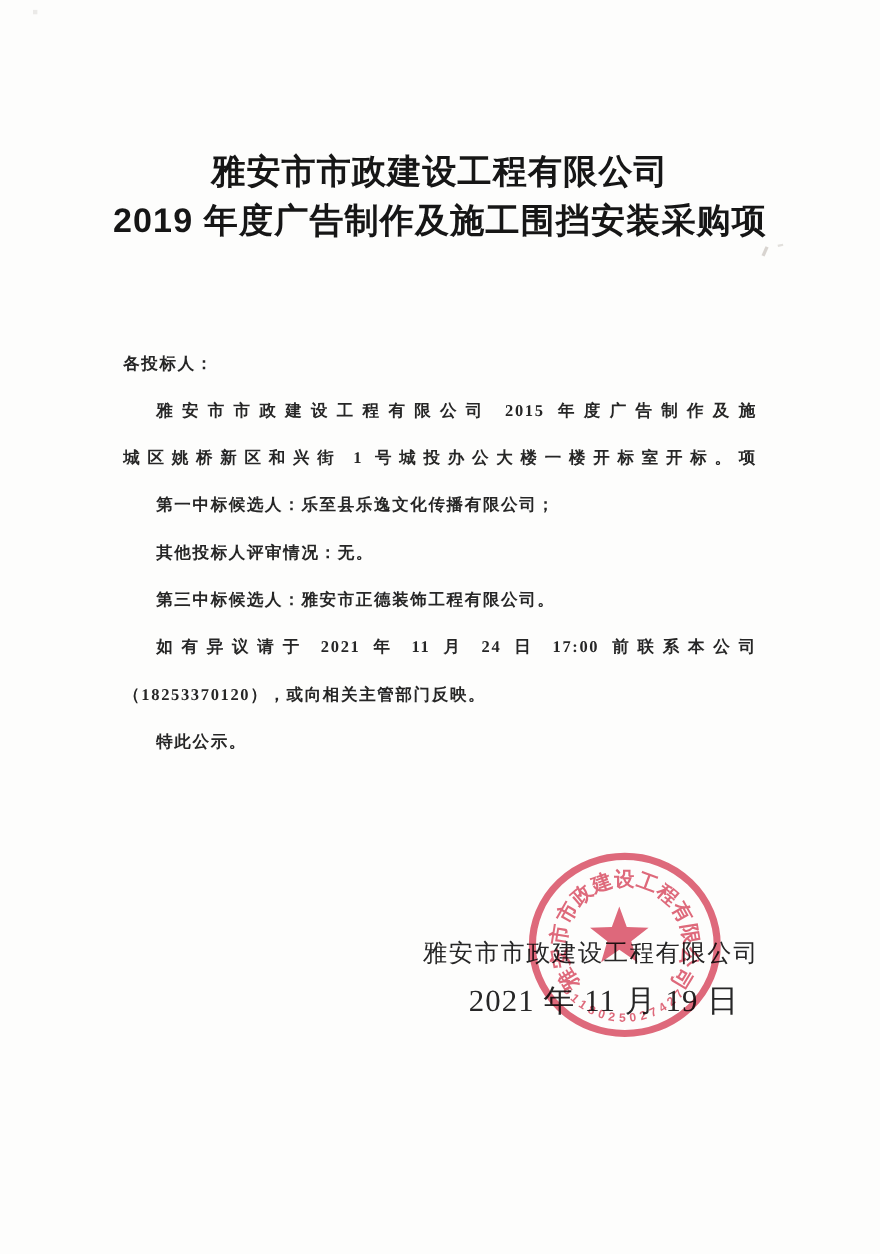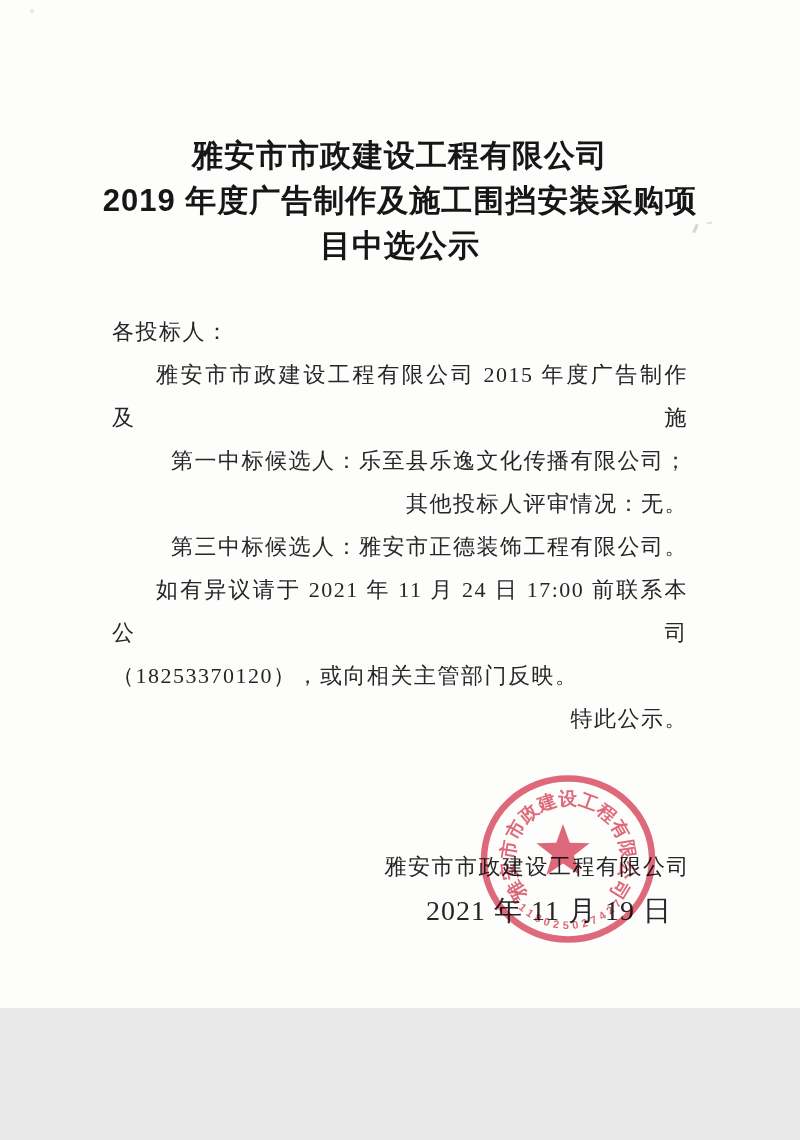--- a/index.html
+++ b/index.html
@@ -3,21 +3,21 @@
 <meta charset="utf-8">
 <style>
   html,body{margin:0;padding:0;}
   body{
     width:800px;height:1140px;
     background:#e9e9e9;
     font-family:"Liberation Serif","DejaVu Serif",serif;
   }
   .page{
     position:relative;
-    width:800px;height:1008px;
+    width:800px;height:1140px;
     background:#fdfdfc;
     overflow:hidden;
     color:#262626;
   }
   
   .title{
     position:absolute;
     top:133px;left:0;right:0;
     text-align:center;
     font-family:"Liberation Sans","DejaVu Sans",sans-serif;
@@ -26,26 +26,27 @@
     line-height:45px;
     color:#161616;
     letter-spacing:1px;
   }
   
   .content{
     position:absolute;
     top:310px;left:112px;right:112px;
   }
   .line{
-    font-size:22px;
+    font-size:15px;
     line-height:43px;
     letter-spacing:1.5px;
     white-space:nowrap;
+    font-weight:bold;
   }
-  .line.indent{ text-indent:2em;text-align:right; }
+  .line.indent{ text-indent:2em; }
   .line.fill{
     white-space:normal;
     text-align:justify;
     text-align-last:justify;
   }
   
   .sig-company{
     position:absolute;
     top:845px;right:110px;
     font-size:22px;line-height:43px;letter-spacing:1.5px;
@@ -86,26 +87,26 @@
   .speck.s3{ left:30px; top:9px; width:4px; height:4px; opacity:.25; }
 </style>
 </head>
 <body>
 
 <div class="page">
 
   <div class="title">
     <div class="title-line">雅安市市政建设工程有限公司</div>
     <div class="title-line">2019 年度广告制作及施工围挡安装采购项</div>
-    <div class="title-line">目中选公示</div>
   </div>
 
   <div class="content">
     <div class="line">各投标人：</div>
     <div class="line indent fill">雅安市市政建设工程有限公司 2015 年度广告制作及施</div>
+    <div class="line fill">城区姚桥新区和兴街 1 号城投办公大楼一楼开标室开标。项</div>
     <div class="line indent">第一中标候选人：乐至县乐逸文化传播有限公司；</div>
     <div class="line indent">其他投标人评审情况：无。</div>
     <div class="line indent">第三中标候选人：雅安市正德装饰工程有限公司。</div>
     <div class="line indent fill">如有异议请于 2021 年 11 月 24 日 17:00 前联系本公司</div>
     <div class="line">（18253370120），或向相关主管部门反映。</div>
     <div class="line indent">特此公示。</div>
   </div>
 
   <div class="sig-company">雅安市市政建设工程有限公司</div>
   <div class="sig-date">2021 年 11 月 19 日</div>

